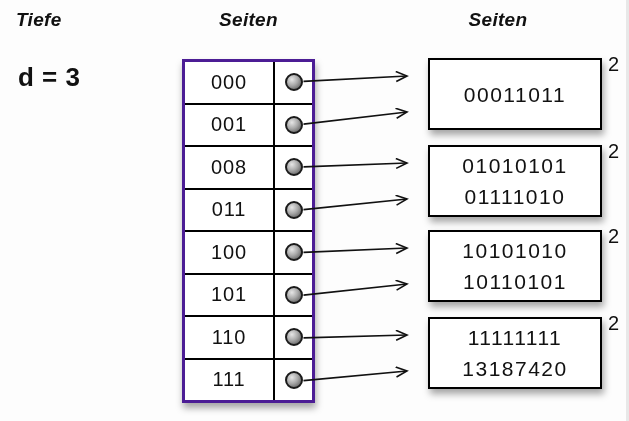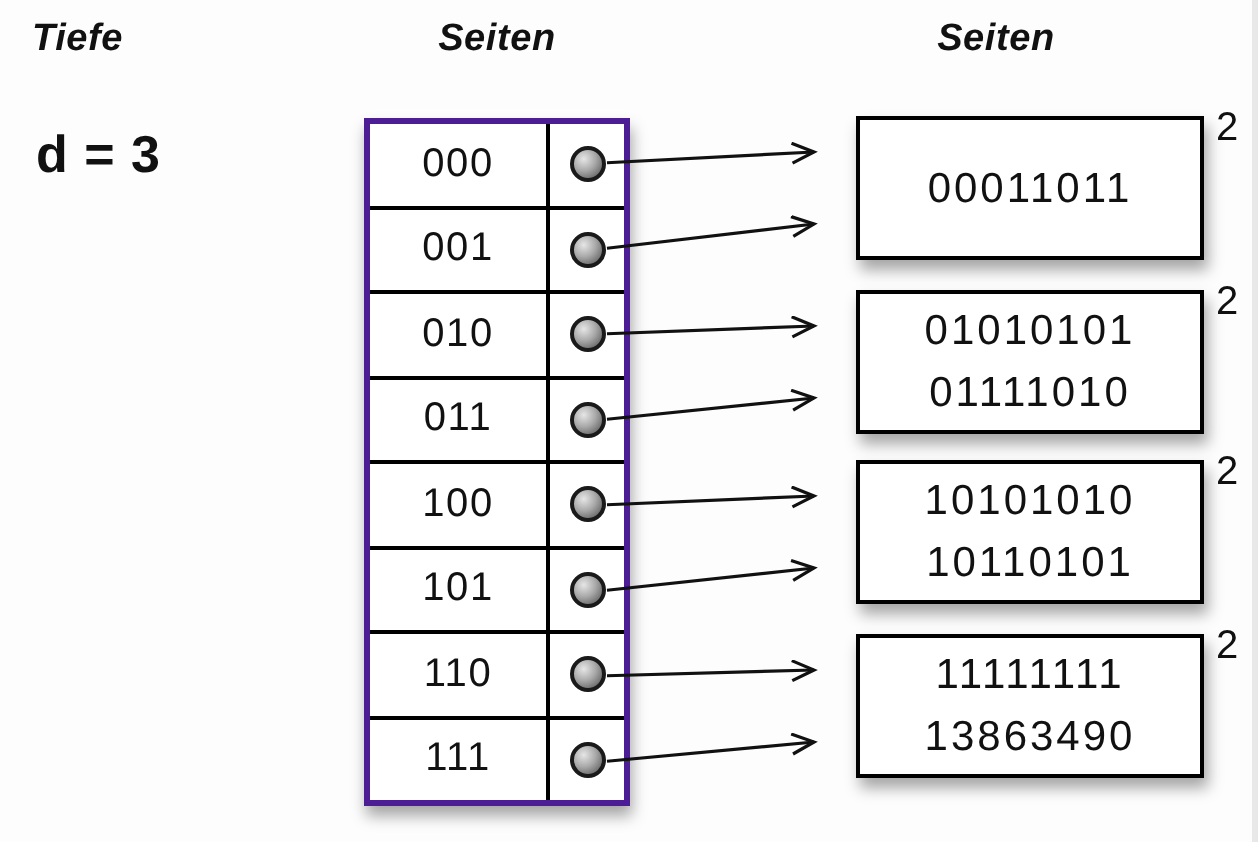--- a/index.html
+++ b/index.html
@@ -128,21 +128,21 @@
           <span class="dot"></span>
         </div>
     </div>
     <div class="index-row">
       <div class="cell-label">001</div>
       <div class="cell-pointer">
           <span class="dot"></span>
         </div>
     </div>
     <div class="index-row">
-      <div class="cell-label">010</div>
+      <div class="cell-label">008</div>
       <div class="cell-pointer">
           <span class="dot"></span>
         </div>
     </div>
     <div class="index-row">
       <div class="cell-label">011</div>
       <div class="cell-pointer">
           <span class="dot"></span>
         </div>
     </div>
@@ -191,21 +191,21 @@
     <div class="page-box">
       <div class="bin">10101010</div>
       <div class="bin">10110101</div>
     </div>
     <div class="local-depth">2</div>
   </div>
 
   <div class="page-group" style="top:317px">
     <div class="page-box">
       <div class="bin">11111111</div>
-      <div class="bin">13863490</div>
+      <div class="bin">13187420</div>
     </div>
     <div class="local-depth">2</div>
   </div>
 
   <svg id="arrows" class="arrows-layer" width="629" height="421">
     <defs>
       <marker id="ah" markerWidth="14" markerHeight="12" refX="12" refY="5.5" orient="auto" markerUnits="userSpaceOnUse">
         <path d="M1,0.5 L12,5.5 L1,10.5" fill="none" stroke="#111" stroke-width="1.6"></path>
       </marker>
     </defs>

